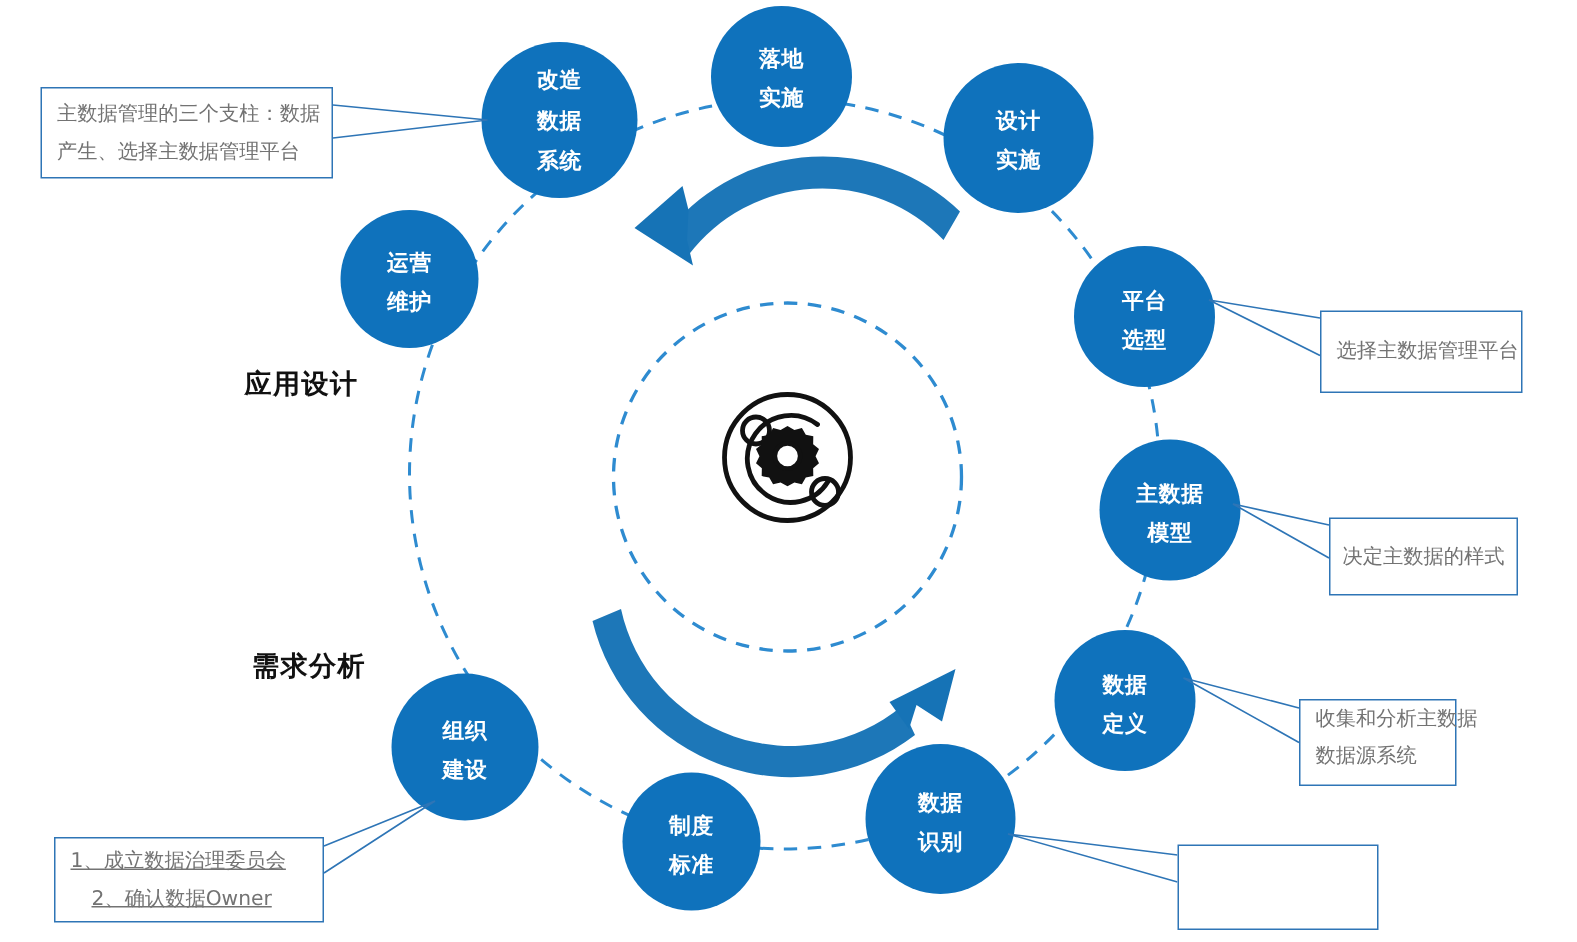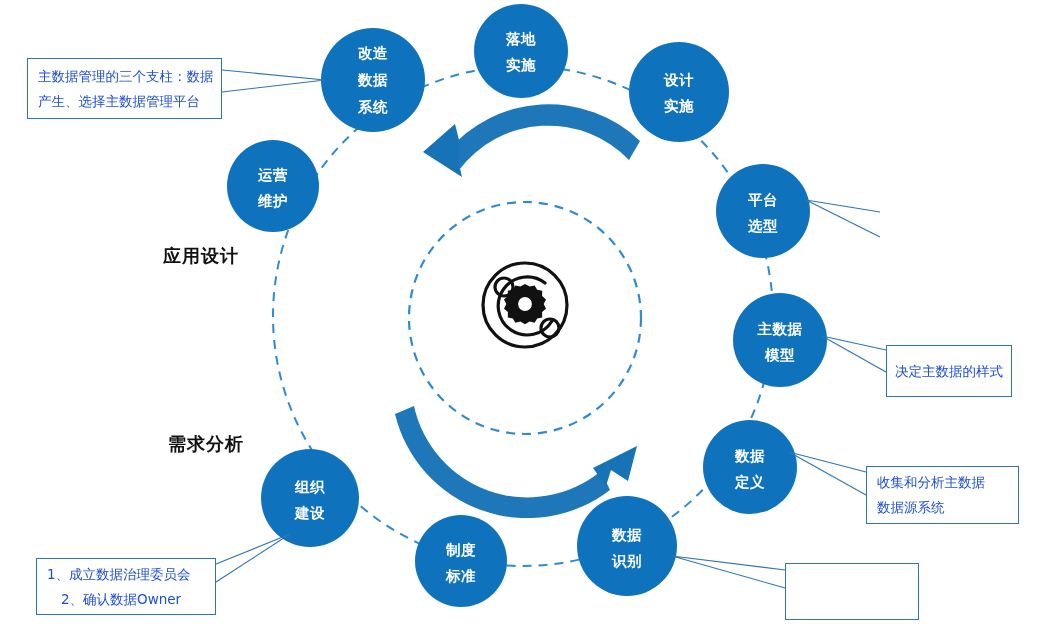--- a/index.html
+++ b/index.html
@@ -39,21 +39,21 @@
     font-weight: bold;
     letter-spacing: 1px;
   }
   .callout-box {
     position: absolute;
     box-sizing: border-box;
     border: 1px solid #2e75b6;
     background: #ffffff;
     font-family: "DejaVu Sans", "Liberation Sans", sans-serif;
     font-size: 13.5px;
-    color: #1d4ed8;
+    color: #737373;
     line-height: 1.85;
     padding: 6px 10px;
     z-index: 5;
   }
   .callout-box .line {
     white-space: nowrap;
   }
   .callout-box.indent2 .line:nth-child(2) {
     padding-left: 14px;
   }
@@ -193,31 +193,34 @@
       <path d="M 216 564 L 290 534 L 216 582"></path>
     </g>
 
   </svg>
 
   <div class="callout-box callout-center" style="left:27px; top:58px; width:195px; height:61px;">
     <div class="line">主数据管理的三个支柱：数据</div>
     <div class="line">产生、选择主数据管理平台</div>
   </div>
 
+  <div class="callout-box callout-center" style="left:880px; top:207px; width:135px; height:55px;">
+    <div class="line">选择主数据管理平台</div>
+  </div>
 
   <div class="callout-box callout-center" style="left:886px; top:345px; width:126px; height:52px;align-items:center;">
     <div class="line">决定主数据的样式</div>
   </div>
 
-  <div class="callout-box callout-center" style="left:866px; top:466px; width:153px; height:58px;">
+  <div class="callout-box callout-center" style="left:866px; top:466px; width:105px; height:58px;justify-content:flex-end;">
     <div class="line">收集和分析主数据</div>
     <div class="line">数据源系统</div>
   </div>
 
   <div class="callout-box callout-center" style="left:785px; top:563px; width:134px; height:57px;">
   </div>
 
-  <div class="callout-box callout-center indent2" style="left:36px; top:558px; width:180px; height:57px;">
+  <div class="callout-box callout-center indent2" style="left:36px; top:558px; width:180px; height:57px;text-decoration:underline;">
     <div class="line">1、成立数据治理委员会</div>
     <div class="line">2、确认数据Owner</div>
   </div>
 
 </div>
 
 </body></html>

